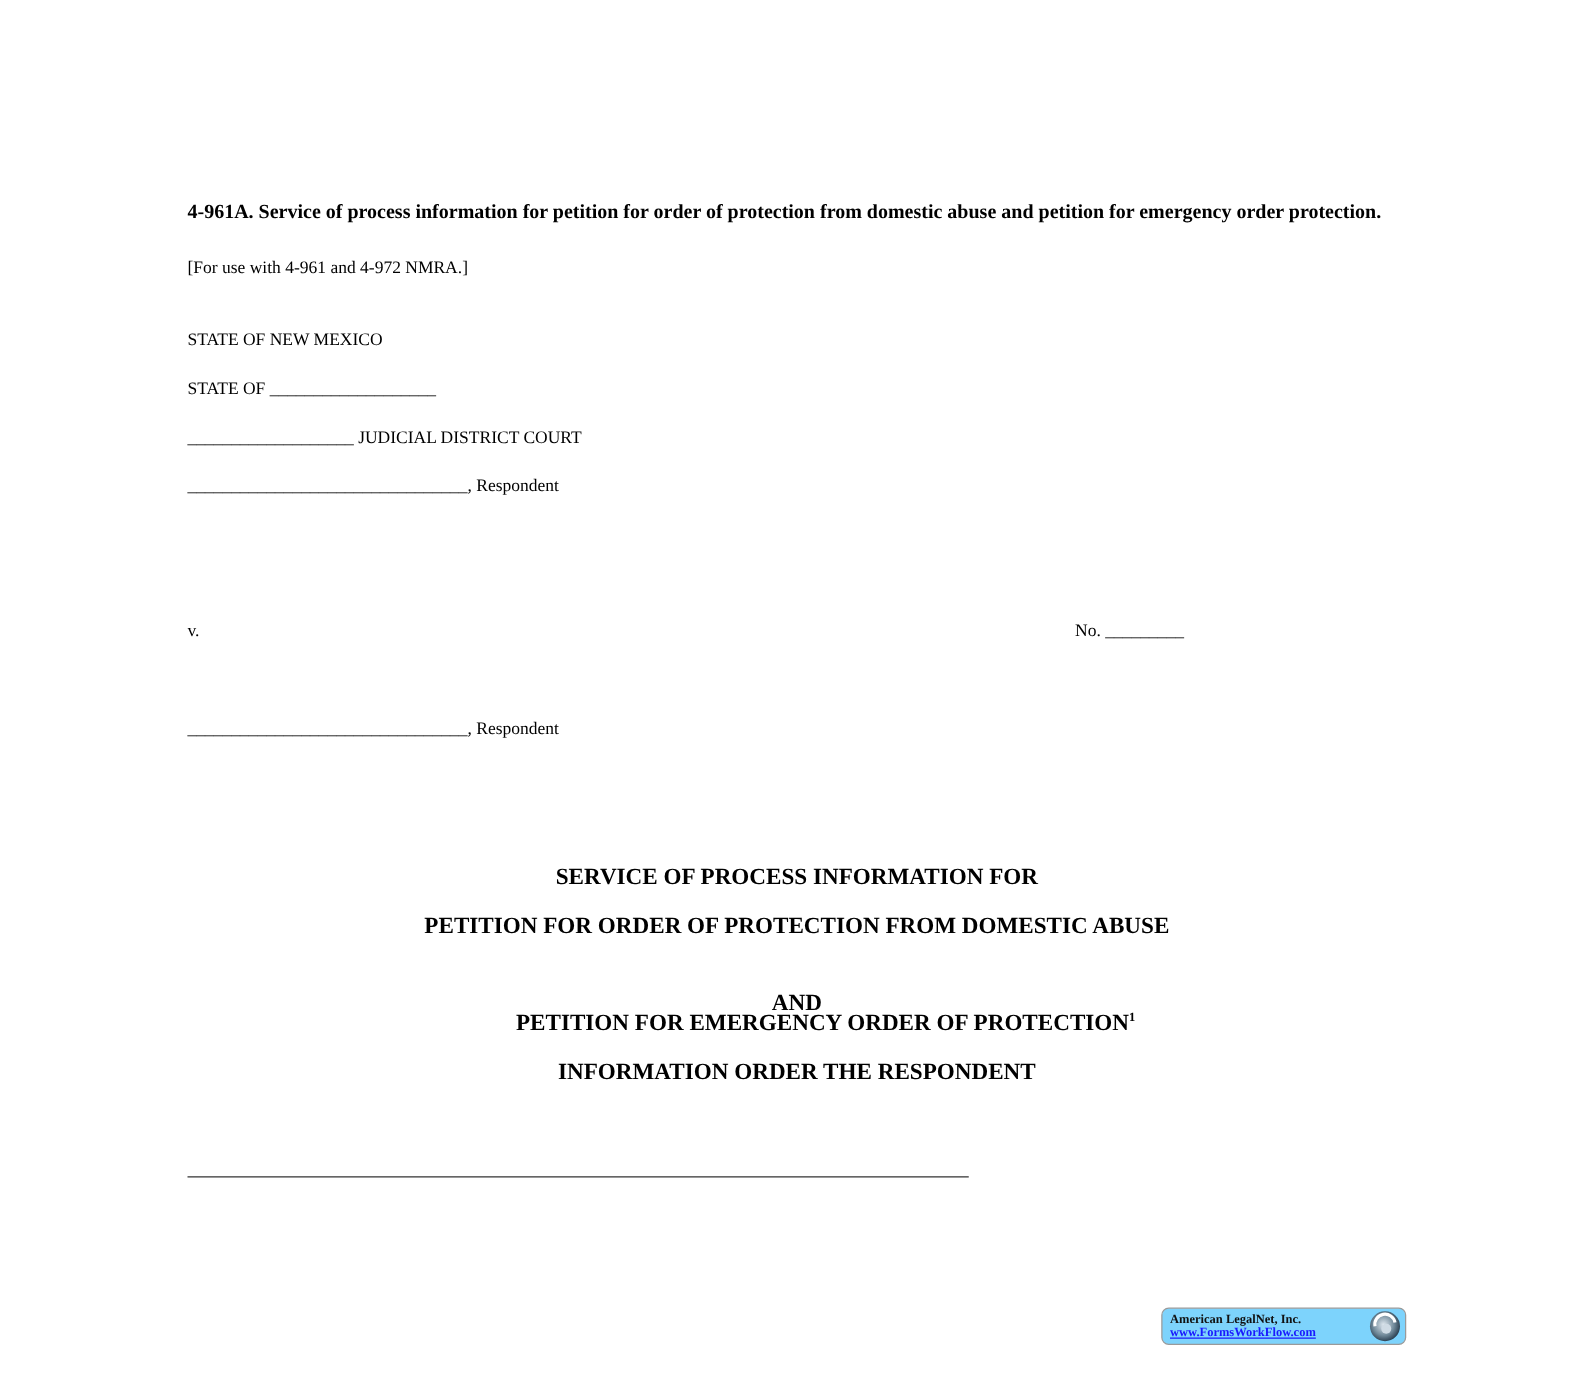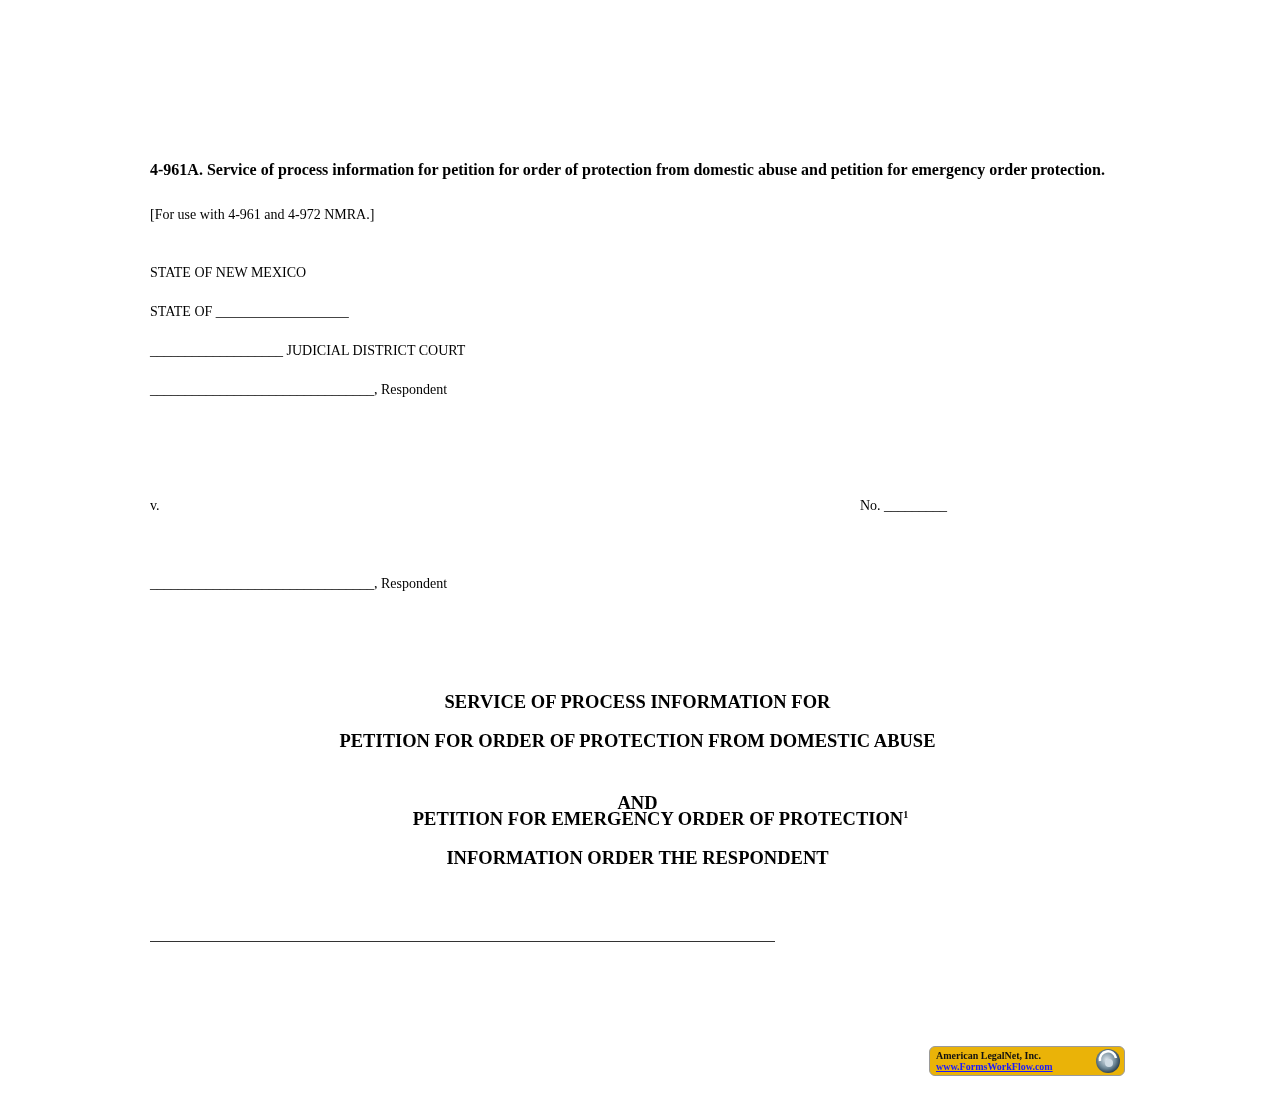--- a/index.html
+++ b/index.html
@@ -6,21 +6,21 @@
   body { width: 1275px; height: 1100px; position: relative; overflow: hidden;
          font-family: "Liberation Serif", "DejaVu Serif", serif; color: #000; }
   .abs { position: absolute; white-space: nowrap; }
   .heading { left: 150px; top: 160px; width: 975px; font-weight: bold; font-size: 16px;
              line-height: 19.5px; text-align: justify; white-space: normal; }
   .body-text { font-size: 14px; }
   .center-title { left: 0; width: 1275px; text-align: center; font-weight: bold; font-size: 18.5px; }
   sup { font-size: 10px; vertical-align: super; line-height: 0; }
   .footnote-rule { left: 150px; top: 941px; width: 625px; height: 0; border-top: 1px solid #333; }
   .logo-box { left: 929px; top: 1046px; width: 194px; height: 28px; border: 1px solid #9a9a9a;
-              border-radius: 6px; background: #eab308; }
+              border-radius: 6px; background: #7dd3fc; }
   .logo-name { position: absolute; left: 6px; top: 3px; font-size: 10px; font-weight: bold; color: #111; }
   .logo-url { position: absolute; left: 6px; top: 14px; font-size: 10px; color: #1a1aff; text-decoration: underline; font-weight: bold; }
   .logo-icon { position: absolute; right: 3px; top: 1px; width: 26px; height: 26px; }
 </style>
 </head>
 <body>
 
 <div class="abs heading">4-961A. Service of process information for petition for order of protection from domestic abuse and petition for emergency order protection.</div>
 <div class="abs body-text" style="left:150px; top:207px;">[For use with 4-961 and 4-972 NMRA.]</div>
 

